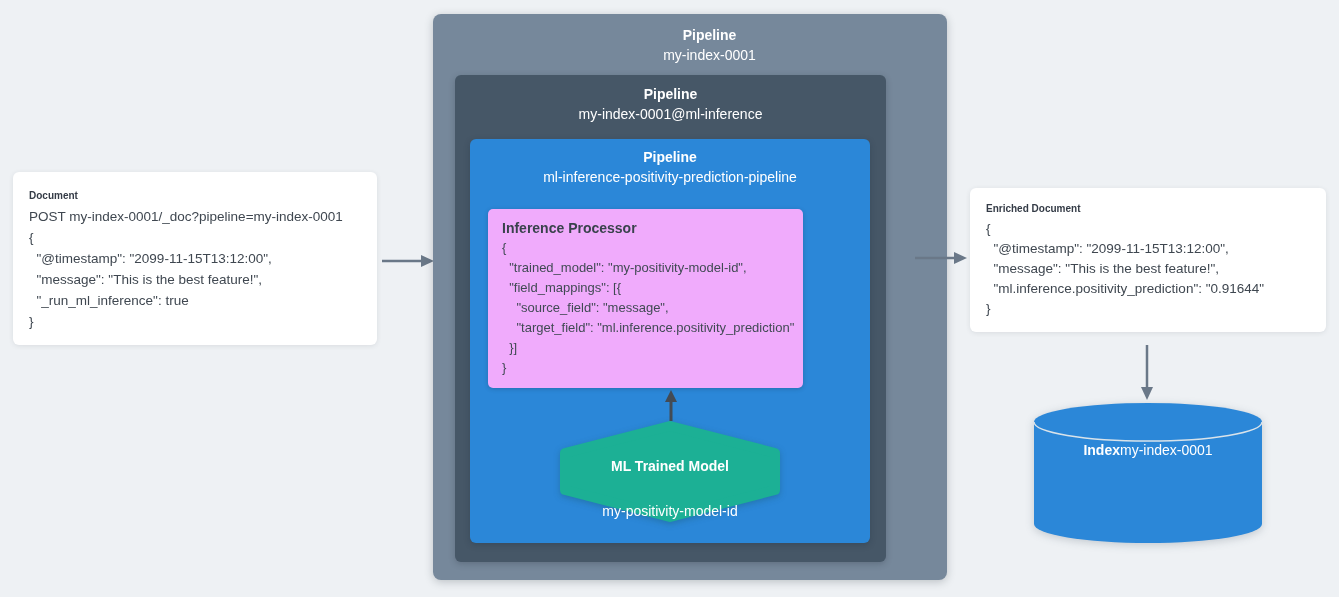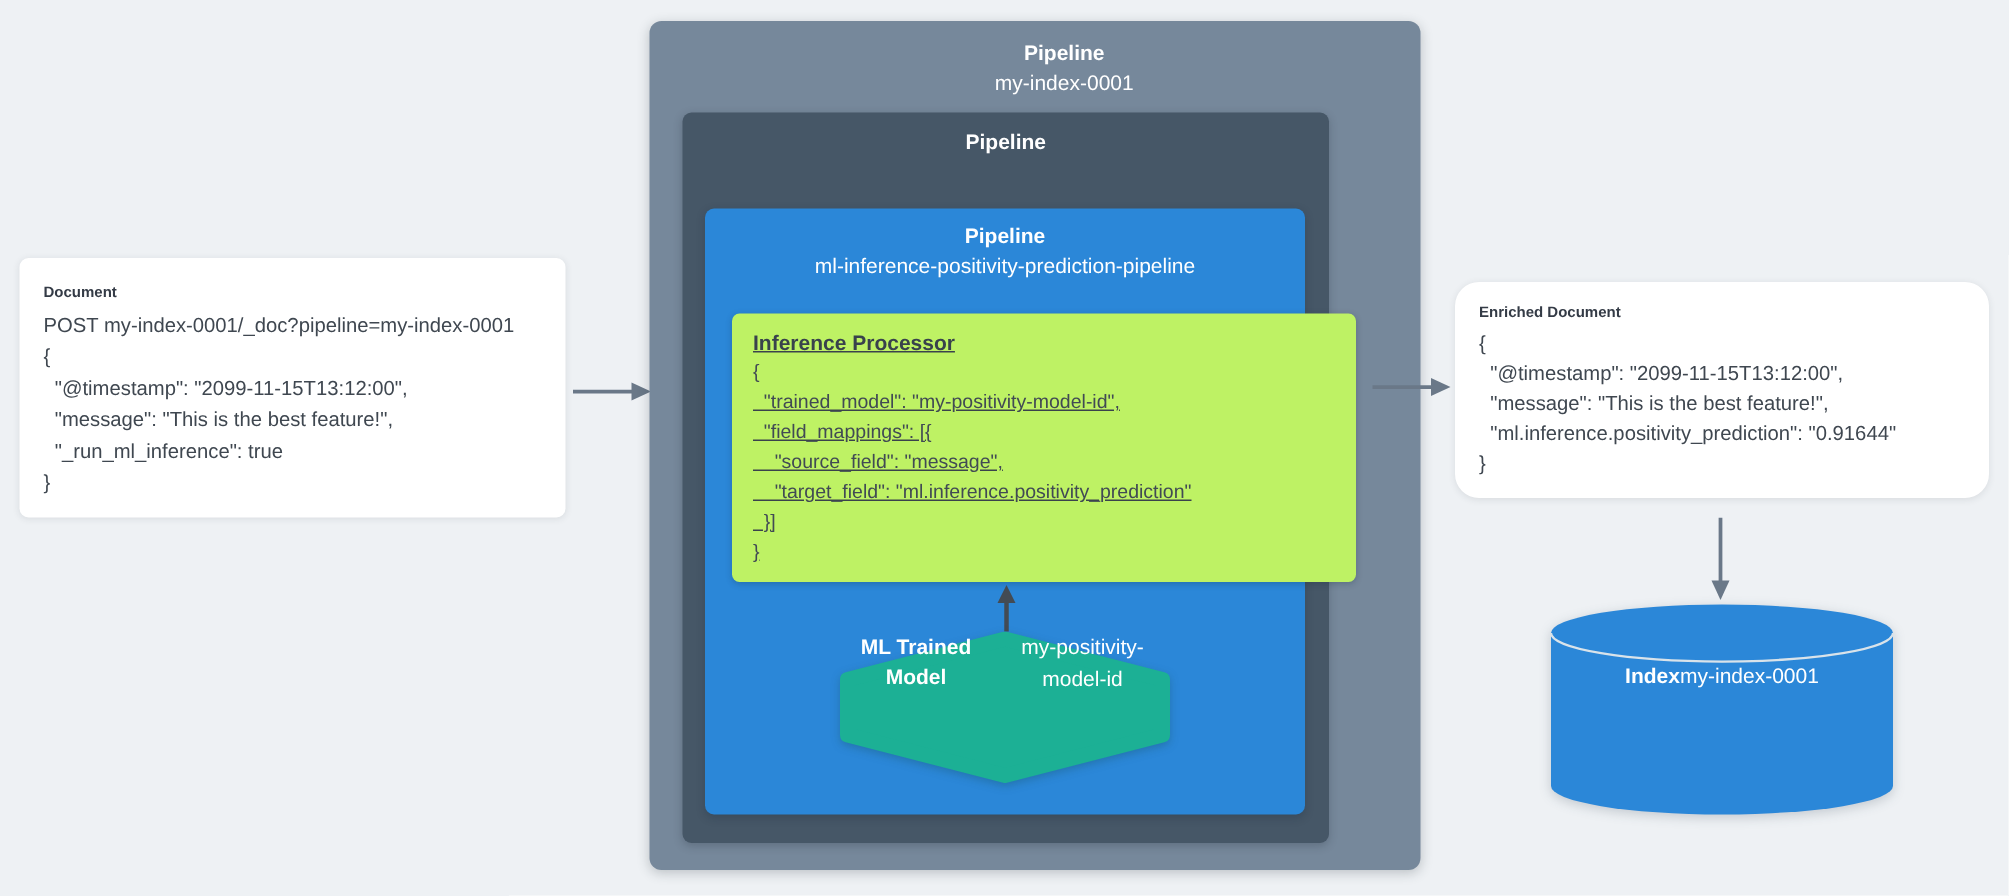--- a/index.html
+++ b/index.html
@@ -29,21 +29,21 @@
     line-height: 21px;
     color: #343b46;
   }
   .code-line {
     font-size: 13.5px;
     line-height: 21px;
     white-space: pre;
     color: #3f4750;
   }
   .left-card  { left: 13px;  top: 172px; width: 364px; height: 173px; }
-  .right-card { left: 970px; top: 188px; width: 356px; height: 144px; padding-top: 11px; border-radius: 16px; }
+  .right-card { left: 970px; top: 188px; width: 356px; height: 144px; padding-top: 11px; }
   .right-card .card-title, .right-card .code-line { line-height: 20px; }
 
   
   .outer-box {
     position: absolute;
     left: 433px; top: 14px;
     width: 475px; height: 566px;
     background: #76889b;
     border-radius: 8px;
     box-shadow: 0 2px 8px rgba(40,50,60,0.25);
@@ -81,27 +81,26 @@
     width: 400px; height: 404px;
     background: #2b87d8;
     border-radius: 6px;
     box-shadow: 0 2px 6px rgba(20,40,60,0.25);
   }
   .blue-box > .box-title { padding-top: 8px; }
 
   .processor-box {
     position: absolute;
     left: 18px; top: 70px;
-    width: 416px; height: 179px;
-    background: #bef264;
+    width: 315px; height: 179px;
+    background: #f0abfc;
     border-radius: 5px;
     box-sizing: border-box;
     padding: 9px 14px;
     box-shadow: 0 1px 4px rgba(20,40,60,0.25);
-    text-decoration: underline;
   }
   .proc-title {
     font-size: 14px;
     font-weight: 700;
     line-height: 20px;
     color: #39424c;
   }
   .processor-box .code-line {
     font-size: 13px;
     line-height: 20px;
@@ -113,22 +112,23 @@
     position: absolute;
     left: 89px; top: 282px;
     width: 222px; height: 101px;
   }
   .hex-wrap svg { position: absolute; left: 0; top: 0; filter: drop-shadow(0 2px 3px rgba(10,60,50,0.25)); }
   .hex-text {
     position: absolute;
     left: 0; top: 0;
     width: 100%; height: 100%;
     display: flex;
-    flex-direction: row;
-    justify-content: center;
+    flex-direction: column;
+    justify-content: flex-end;
+    gap: 25px;
   }
 
   
   .arrow { position: absolute; }
   .arrow-left-to-mid  { left: 381px;  top: 254px; }
   .arrow-mid-to-right { left: 914px;  top: 251px; }
   .arrow-up-model     { left: 193px;  top: 251px; }
   .arrow-down-index   { left: 1139px; top: 345px; }
 
   
@@ -166,20 +166,21 @@
     <line x1="1" y1="7" x2="42" y2="7" stroke="#6a7888" stroke-width="2.5"></line>
     <path d="M40 1 L53 7 L40 13 Z" fill="#6a7888"></path>
   </svg>
 
   <div class="outer-box">
     <div class="box-title">Pipeline</div>
     <div class="box-subtitle">my-index-0001</div>
 
     <div class="dark-box">
       <div class="box-title">Pipeline</div>
+      <div class="box-subtitle">my-index-0001@ml-inference</div>
 
       <div class="blue-box">
         <div class="box-title">Pipeline</div>
         <div class="box-subtitle">ml-inference-positivity-prediction-pipeline</div>
 
         <div class="processor-box">
           <div class="proc-title">Inference Processor</div>
           <div class="code-line">{</div>
           <div class="code-line">  "trained_model": "my-positivity-model-id",</div>
           <div class="code-line">  "field_mappings": [{</div>

